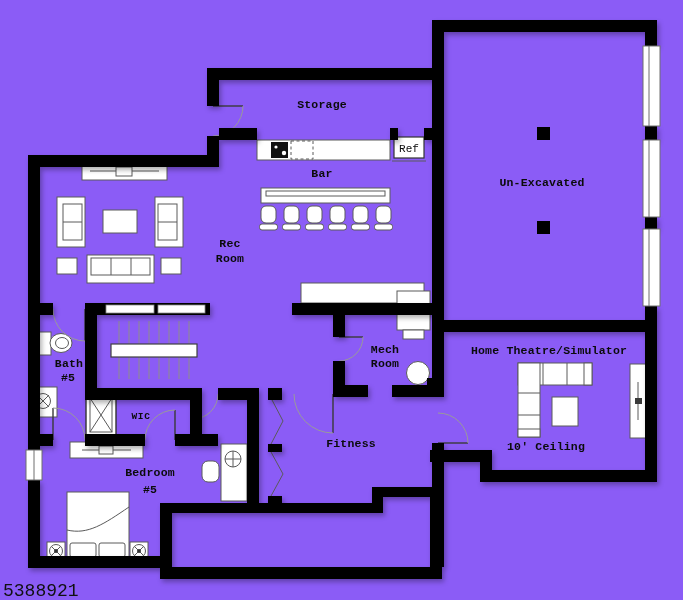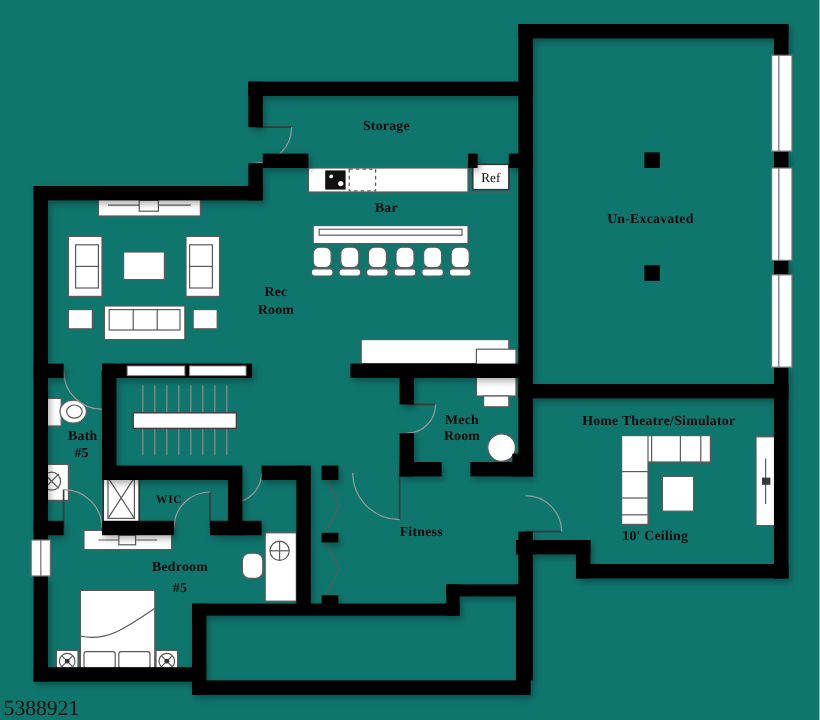--- a/index.html
+++ b/index.html
@@ -1,17 +1,17 @@
 <!DOCTYPE html>
 <html><head>
 <meta charset="utf-8">
 <style>
   html,body{margin:0;padding:0;background:#ffffff;}
-  .canvas{position:relative;width:683px;height:600px;background:#0f766e;overflow:hidden;
-          font-family:Liberation Serif, serif;}
+  .canvas{position:relative;width:683px;height:600px;background:#8b5cf6;overflow:hidden;
+          font-family:Liberation Mono, monospace;}
   svg{display:block;}
   .walls{filter:drop-shadow(2.5px 3px 2.5px rgba(0,0,0,.30));}
   .wall{fill:#000;stroke:none;}
   .furn{fill:#ffffff;stroke:#5a5a5a;stroke-width:1;}
   .furnln{fill:none;stroke:#5a5a5a;stroke-width:1;}
   .dash{fill:#fff;stroke:#5a5a5a;stroke-width:1;stroke-dasharray:3 2.5;}
   .doorleaf{stroke:#3a3a3a;stroke-width:1.4;fill:none;}
   .doorarc{stroke:#9a9a9a;stroke-width:1;fill:none;}
   .win{fill:#ffffff;stroke:#6f6f6f;stroke-width:1;}
   .winln{stroke:#6f6f6f;stroke-width:1;fill:none;}

